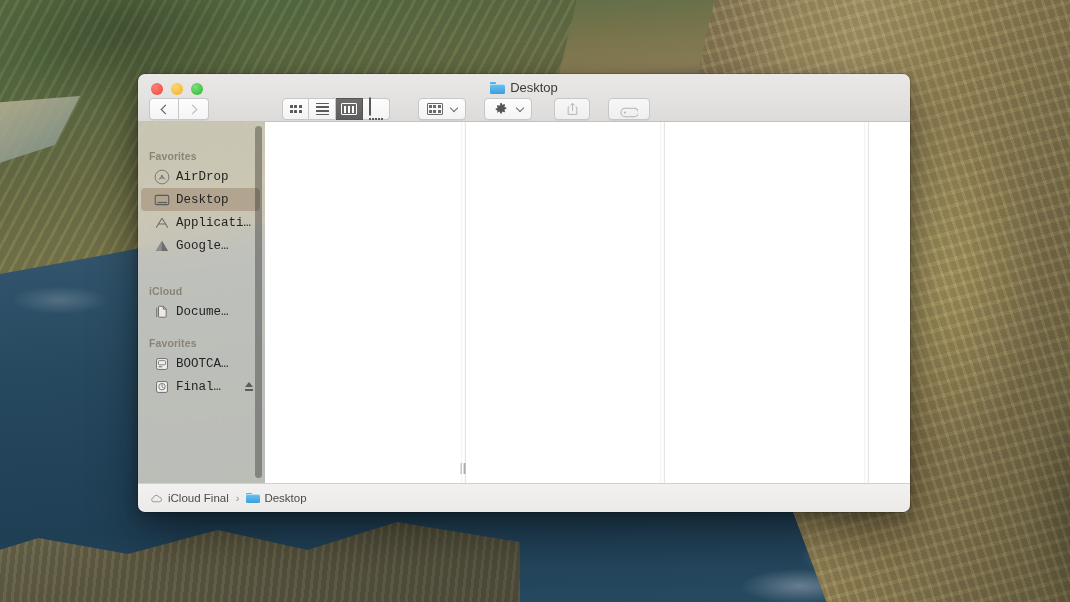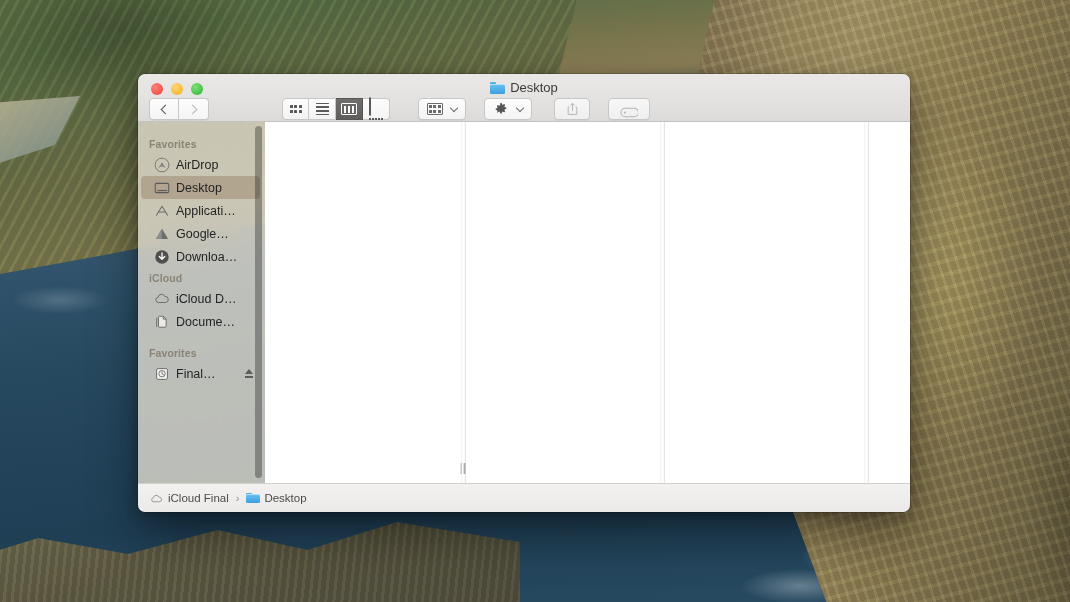--- a/index.html
+++ b/index.html
@@ -303,21 +303,21 @@
     left: 0; right: 0; top: 48px; bottom: 29px;
     display: flex;
   }
 
   
   #sidebar {
     width: 127px;
     position: relative;
     background: rgba(226,220,208,.80);
     backdrop-filter: blur(22px);
-    padding-top: 12px;
+    padding-top: 24px;
     overflow: hidden;
     flex: none;
   }
   .sb-header {
     font-size: 10.5px;
     font-weight: bold;
     color: #8a8477;
     padding: 4px 0 3px 11px;
     letter-spacing: .1px;
   }
@@ -328,21 +328,21 @@
     gap: 6px;
     padding: 0 6px 0 13px;
     margin: 0 5px 0 3px;
     border-radius: 4px;
     font-size: 12.5px;
     color: #242424;
     white-space: nowrap;
   }
   .sb-item.selected { background: rgba(163,146,123,.62); }
   .sb-icon { width: 16px; height: 16px; flex: none; position: relative; display: block; }
-  .sb-label { overflow: hidden; }
+  .sb-label { overflow: hidden; font-family: Liberation Mono, monospace; }
   .eject {
     margin-left: auto;
     width: 10px; height: 11px;
     position: relative;
     flex: none;
   }
   .eject::before {
     content: "";
     position: absolute; left: 1px; top: 1px;
     width: 0; height: 0;
@@ -608,56 +608,49 @@
       <div class="sb-item">
         <span class="sb-icon">
           <svg width="16" height="16" viewBox="0 0 20 20">
             <path d="M10 3.4 17.6 16.4H2.4z" fill="#6d6d6d"></path>
             <path d="M10 3.4 6 10.2l-3.6 6.2h7.2z" fill="#8d8d8d"></path>
           </svg>
         </span>
         <span class="sb-label">Google…</span>
       </div>
 
-      <div class="sb-item">
-        <span class="sb-icon">
-          <svg width="16" height="16" viewBox="0 0 20 20">
-            <circle cx="10" cy="10" r="8.4" fill="#4f4f4f"></circle>
-            <path d="M10 5v7.4M6.6 9.4 10 12.8l3.4-3.4" fill="none" stroke="#fff" stroke-width="1.6" stroke-linecap="round" stroke-linejoin="round"></path>
-          </svg>
-        </span>
-        <span class="sb-label">Downloa…</span>
-      </div>
-
-
-      <div class="sb-header" style="margin-top:0;">iCloud</div>
-
-      <div class="sb-item">
-        <span class="sb-icon">
-          <svg width="16" height="16" viewBox="0 0 20 20">
-            <path d="M5.4 14.4a3.3 3.3 0 0 1-.3-6.56 4.4 4.4 0 0 1 8.45-.98 3.1 3.1 0 0 1 1 7.54z" fill="none" stroke="#6d6d6d" stroke-width="1.25" stroke-linejoin="round"></path>
-          </svg>
-        </span>
-        <span class="sb-label">iCloud D…</span>
-      </div>
+
+
+      <div class="sb-header" style="margin-top:24px;">iCloud</div>
+
 
       <div class="sb-item">
         <span class="sb-icon">
           <svg width="16" height="16" viewBox="0 0 20 20">
             <path d="M6.6 2.8h5l3.6 3.6v9.2a.9.9 0 0 1-.9.9H6.6a.9.9 0 0 1-.9-.9V3.7a.9.9 0 0 1 .9-.9z" fill="#eceae6" stroke="#6d6d6d" stroke-width="1.2" stroke-linejoin="round"></path>
             <path d="M3.4 5.2v10.6" stroke="#6d6d6d" stroke-width="1.2" stroke-linecap="round"></path>
             <path d="M11.6 2.8v3.6h3.6" fill="none" stroke="#6d6d6d" stroke-width="1.2" stroke-linejoin="round"></path>
           </svg>
         </span>
         <span class="sb-label">Docume…</span>
       </div>
 
       <div class="sb-header" style="margin-top:10px;">Favorites</div>
 
 
+      <div class="sb-item">
+        <span class="sb-icon">
+          <svg width="16" height="16" viewBox="0 0 20 20">
+            <rect x="3.2" y="3.2" width="13.6" height="13.6" rx="2" fill="#f0efed" stroke="#6d6d6d" stroke-width="1.2"></rect>
+            <rect x="5.6" y="5.8" width="8.8" height="5.2" rx="1" fill="none" stroke="#6d6d6d" stroke-width="1"></rect>
+            <rect x="5.8" y="12.8" width="4.4" height="1.3" fill="#6d6d6d"></rect>
+          </svg>
+        </span>
+        <span class="sb-label">BOOTCA…</span>
+      </div>
 
       <div class="sb-item">
         <span class="sb-icon">
           <svg width="16" height="16" viewBox="0 0 20 20">
             <rect x="3.2" y="3.2" width="13.6" height="13.6" rx="2" fill="#f0efed" stroke="#6d6d6d" stroke-width="1.2"></rect>
             <circle cx="10" cy="9.6" r="4" fill="none" stroke="#6d6d6d" stroke-width="1.1"></circle>
             <path d="M10 7.2v2.6l1.8 1.1" fill="none" stroke="#6d6d6d" stroke-width="1.1" stroke-linecap="round"></path>
           </svg>
         </span>
         <span class="sb-label">Final…</span>

